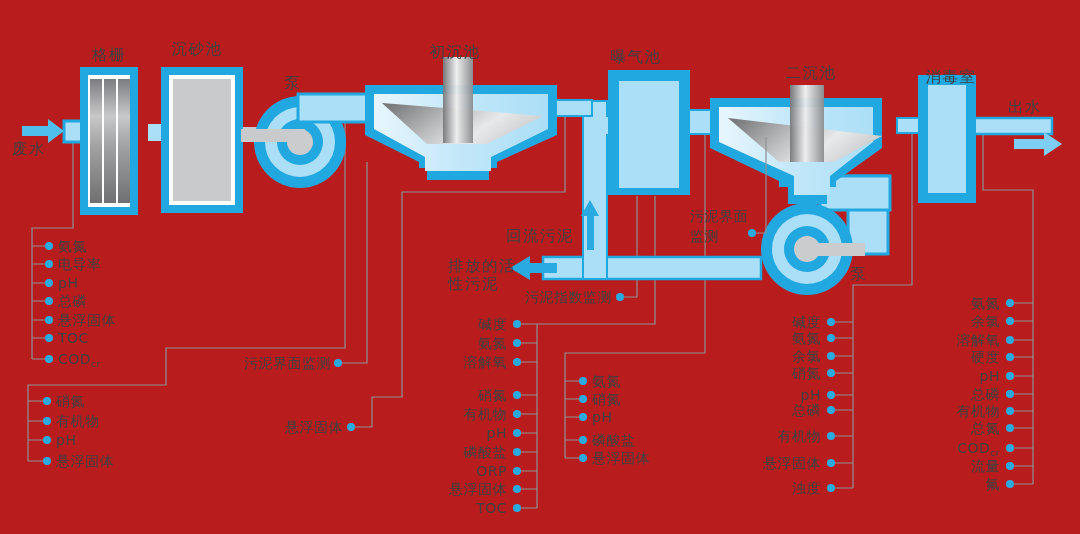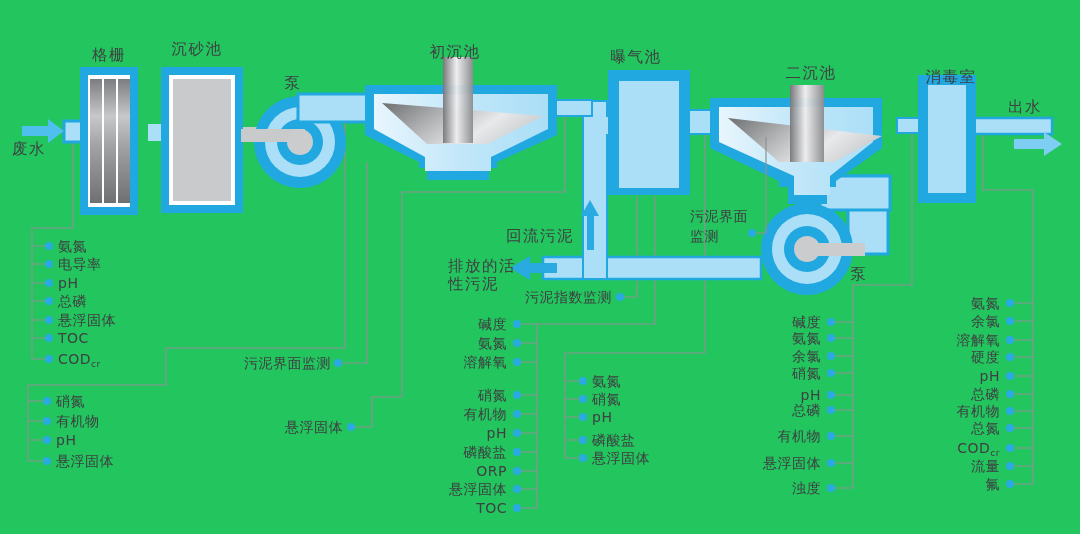--- a/index.html
+++ b/index.html
@@ -1,16 +1,16 @@
 <!DOCTYPE html>
 <html><head>
 <meta charset="utf-8">
 <style>
   html,body{margin:0;padding:0;background:#ffffff;}
-  .canvas{position:relative;width:1080px;height:534px;background:#22c55e;overflow:hidden;
+  .canvas{position:relative;width:1080px;height:534px;background:#b91c1c;overflow:hidden;
           font-family:"DejaVu Sans","Liberation Sans",sans-serif;}
   svg{display:block;}
   .lbl{font-size:15.5px;fill:#3f4042;letter-spacing:1.5px;font-weight:500;}
   .param{font-size:14px;fill:#3f4042;letter-spacing:0.5px;}
   .end{text-anchor:end;}
   .mid{text-anchor:middle;}
   .subtx{font-size:9px;}
 </style>
 </head>
 <body>

